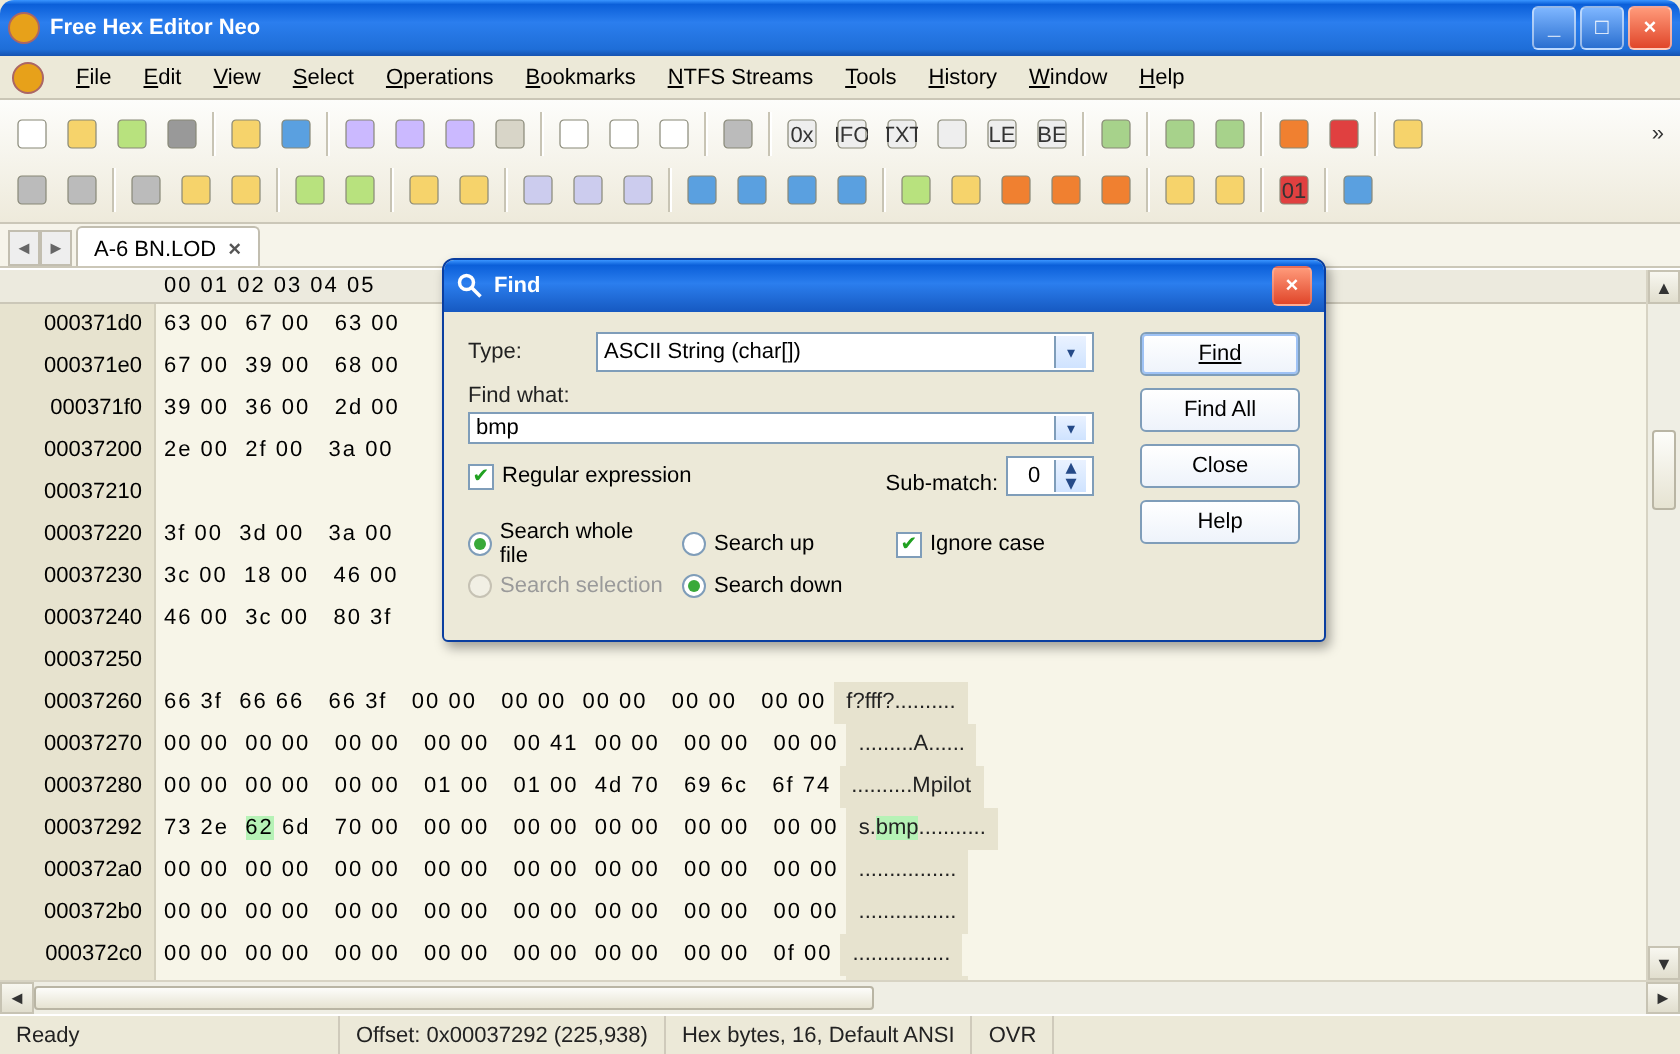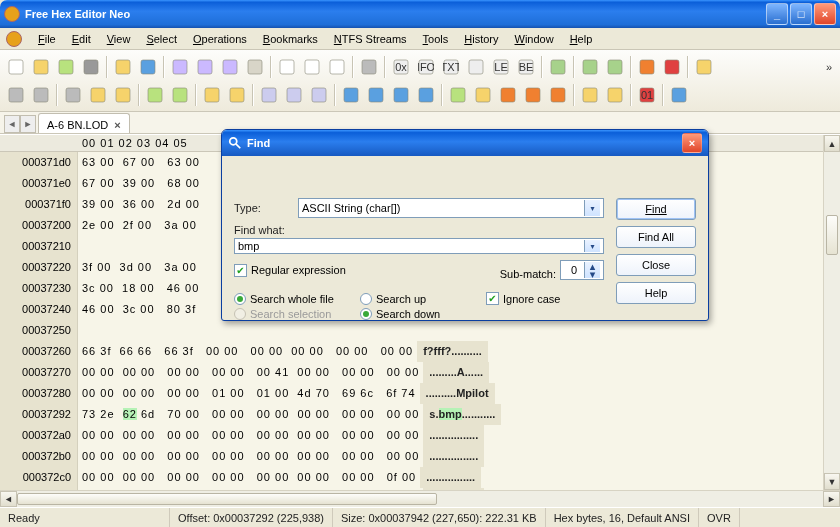--- a/index.html
+++ b/index.html
@@ -43,21 +43,21 @@
              display:flex; align-items:center; gap:6px; border-radius:3px 3px 0 0; margin-left:2px;}
   .filetab .closex { cursor:default; color:#555; font-weight:bold; }
 
   
   .hexwrap { position:relative; height: calc(100% - 28px - 22px - 62px - 22px - 20px - 17px); background:#f7f5e8;
              border-top:1px solid #fff; overflow:hidden; }
   .hexheader { display:flex; background:#eceade; border-bottom:1px solid #cbc7b8; font-family:"Courier New",monospace;
                font-size:12px; }
   .addrcol { width:78px; padding:2px 6px; text-align:right; color:#444; }
   .bytescol { padding:2px 4px; letter-spacing:1px; }
-  .asciicol { padding:2px 6px;font-weight:bold; }
+  .asciicol { padding:2px 6px; }
   .hexrows { font-family:"Courier New",monospace; font-size:12px; line-height:17px; }
   .hexrow { display:flex; white-space:pre; }
   .hexrow .addrcol { background:#e7e3cf; border-right:1px solid #d4d0bd; color:#000; }
   .hexrow .bytescol { color:#000; }
   .hexrow .asciicol { background:#e7e3cf; color:#222; }
   .hexrow .hl { background:#b6f2b6; }
   .vscroll { position:absolute; right:0; top:0; bottom:0; width:17px; background:#efeee4;
              border-left:1px solid #d7d3c3; }
   .vscroll .vbtn { height:17px; background:linear-gradient(#f8f7f0,#e1dece); border:1px solid #c7c3b3;
                     display:flex; align-items:center; justify-content:center; font-size:9px; color:#333;}
@@ -71,31 +71,31 @@
   .hscroll .thumb { position:absolute; top:2px; bottom:2px; left:0; width:420px;
                     background:linear-gradient(#fdfdfa,#e6e3d2); border:1px solid #b9b5a4; border-radius:2px;}
 
   
   .statusbar { height:20px; background:#ece9d8; border-top:1px solid #fff; display:flex; align-items:center;
                font-size:11px; color:#222; }
   .statusbar .cell { padding:0 8px; border-right:1px solid #cfcabb; height:100%; display:flex; align-items:center;}
   .statusbar .cell:first-child { flex:0 0 170px; }
 
   
-  .dialog { position:absolute; left:221px; top:129px; width:488px; height:192px;
+  .dialog { position:absolute; left:221px; top:129px; width:442px; height:192px;
             border:1px solid #0a3ea0; background:#ece9d8; box-shadow:2px 3px 6px rgba(0,0,0,.35);
             border-radius:6px 6px 3px 3px; }
   .dlgtitle { height:26px; background: linear-gradient(to bottom,#3a95ff 0%,#0b5fd9 10%,#2b7eee 45%,#1659c1 100%);
               border-radius:5px 5px 0 0; display:flex; align-items:center; color:#fff; font-weight:bold;
               font-size:13px; padding:0 6px; }
   .dlgtitle .icon { width:14px; height:14px; margin-right:5px; }
   .dlgtitle .closebox { margin-left:auto; width:20px; height:20px; border-radius:3px;
                         background:linear-gradient(#ff9a7a,#e0462a); border:1px solid #fff3; color:#fff;
                         display:flex; align-items:center; justify-content:center; font-weight:bold;}
-  .dlgbody { padding:10px 12px 8px 12px; display:grid; grid-template-columns: 1fr 80px; gap:6px 12px;margin-top:32px; }
+  .dlgbody { padding:10px 12px 8px 12px; display:grid; grid-template-columns: 1fr 80px; gap:6px 23px; }
   .dlgleft { display:flex; flex-direction:column; gap:6px; }
   .drow { display:flex; align-items:center; gap:8px; }
   .drow label { width:56px; color:#222; }
   .combo, .textin, .spin {
     border:1px solid #7f9db9; background:#fff; height:20px; font-size:11px; padding:1px 3px;
     display:flex; align-items:center; flex:1; }
   .combo .arrow, .spin .arrows { width:16px; text-align:center; background:linear-gradient(#eaf2ff,#cfe3ff);
     border-left:1px solid #7f9db9; align-self:stretch; display:flex; flex-direction:column; justify-content:center;
     font-size:8px; color:#254a88; }
   .checkbox, .radio { display:flex; align-items:center; gap:4px; font-size:11px; }
@@ -479,21 +479,20 @@
   <div class="vbtn">◄</div>
   <div class="track">
       <div class="thumb"></div>
     </div>
   <div class="vbtn">►</div>
 </div>
 
 <div class="statusbar">
   <div class="cell">Ready</div>
   <div class="cell">Offset: 0x00037292 (225,938)</div>
-  <div class="cell">Size: 0x00037942 (227,650): 222.31 KB</div>
   <div class="cell">Hex bytes, 16, Default ANSI</div>
   <div class="cell">OVR</div>
 </div>
 
 <div class="dialog">
   <div class="dlgtitle">
     <svg class="icon" viewBox="0 0 16 16">
       <circle cx="6" cy="6" r="4" fill="none" stroke="#fff" stroke-width="2"></circle>
       <line x1="9" y1="9" x2="14" y2="14" stroke="#fff" stroke-width="2"></line>
     </svg>

